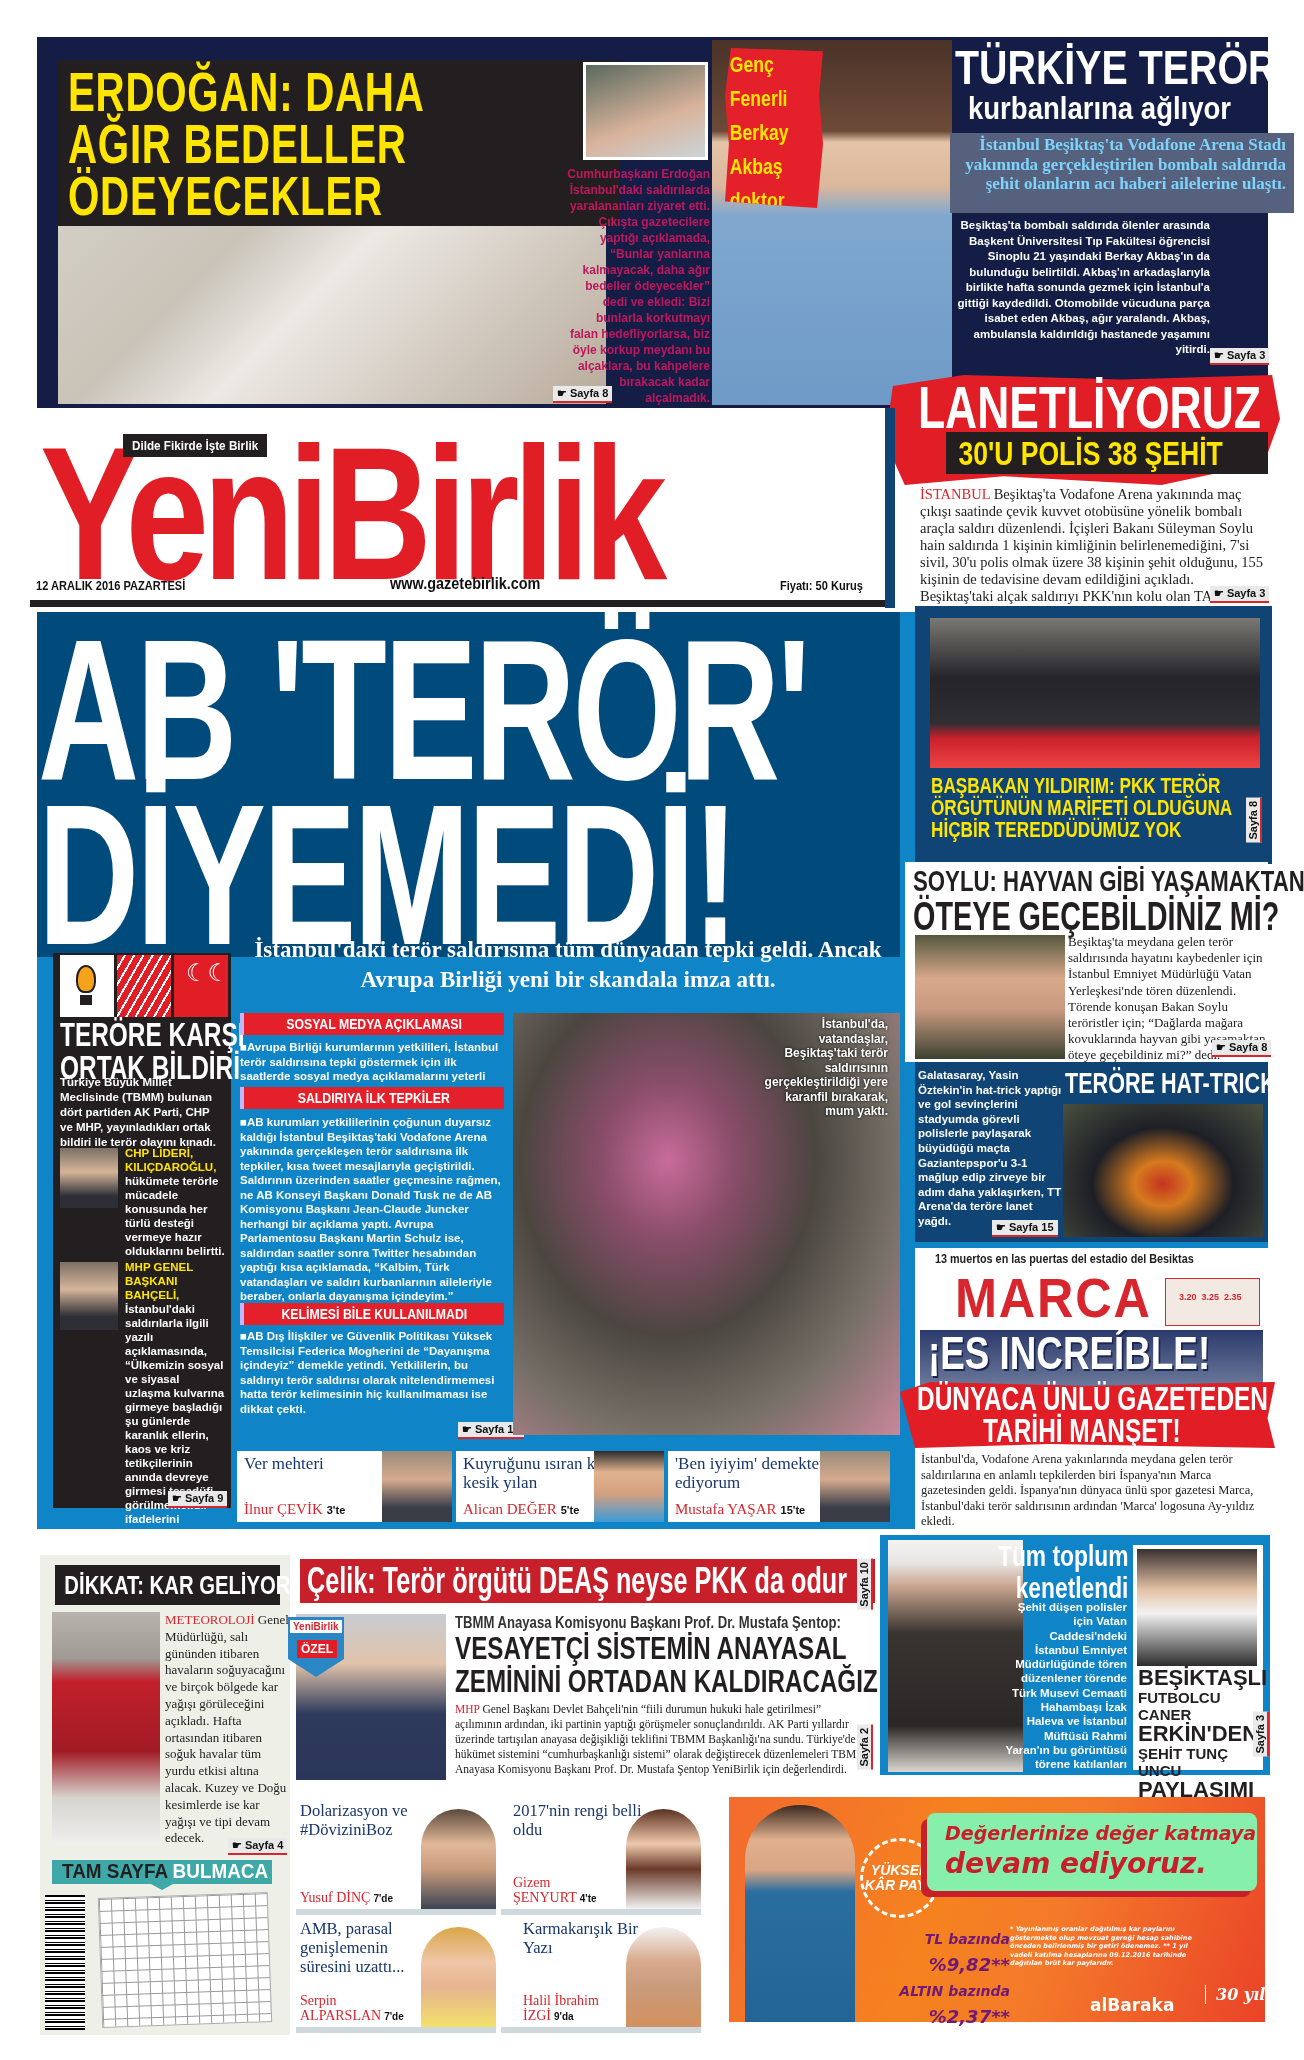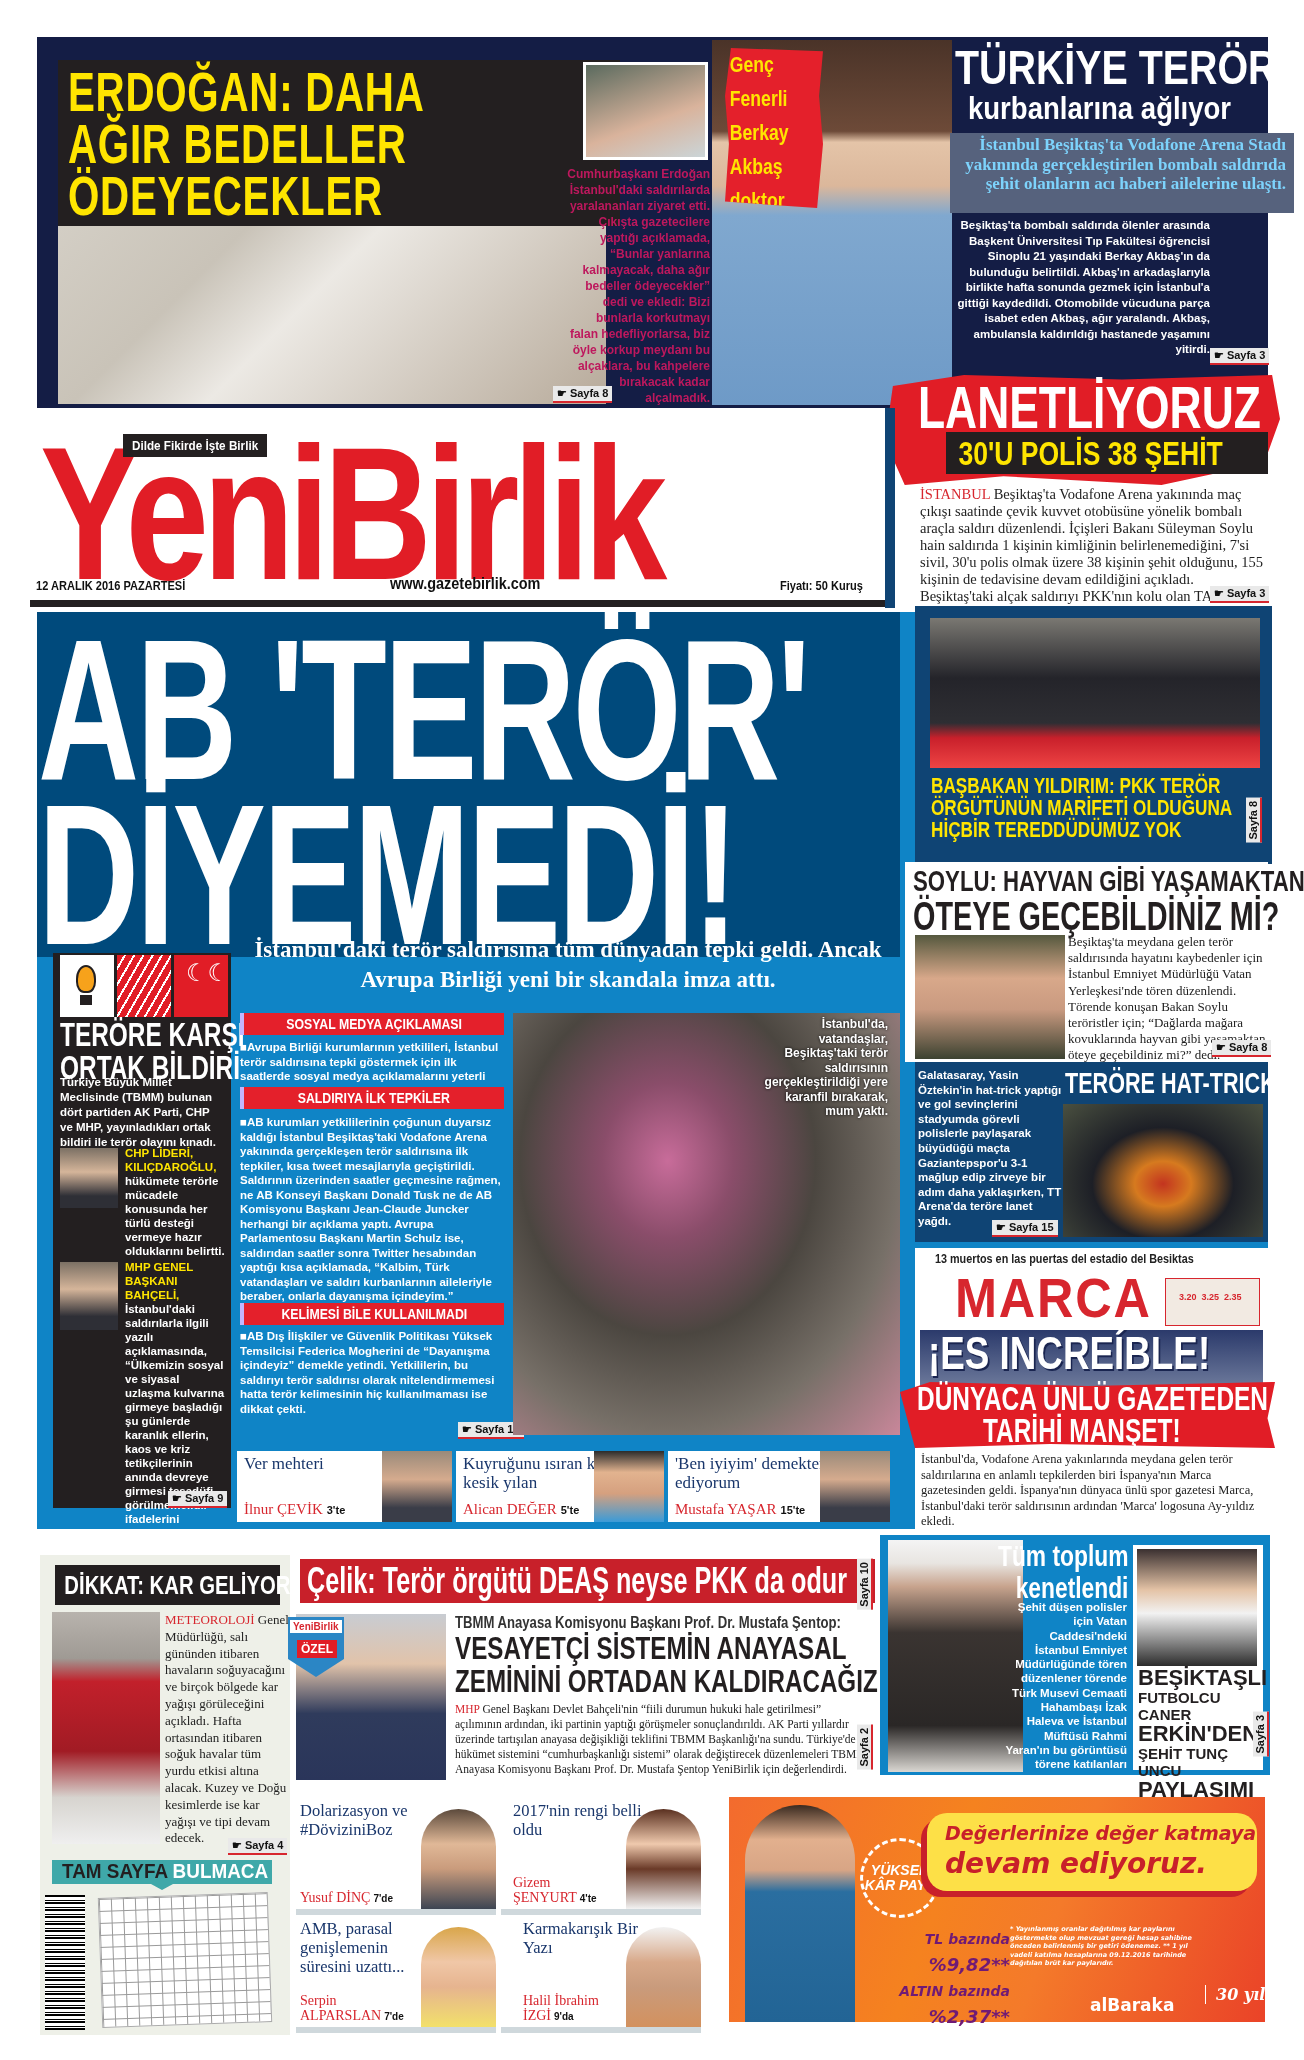--- a/index.html
+++ b/index.html
@@ -136,21 +136,21 @@
 #toplum-t{left:998px;top:1540px;color:#fff;font:700 30px/32px "Liberation Sans",sans-serif;transform:scaleX(.76);transform-origin:left top;white-space:nowrap;text-align:right}
 #toplum-body{left:1005px;top:1600px;width:122px;color:#fff;font:700 11.5px/14.3px "Liberation Sans",sans-serif;text-align:right}
 #caner-box{left:1133px;top:1545px;width:130px;height:225px;background:#fff}
 #caner-photo{left:1137px;top:1549px;width:120px;height:117px;background:linear-gradient(180deg,#3a3030,#e4c3a6 35%,#f2f2f2 55%,#2c2c2c 100%)}
 #caner-t{left:1138px;top:1667px;width:120px;color:#231f20;font:700 22px/22px "Liberation Sans",sans-serif}
 #caner-t .s{font-size:15px;line-height:17px}
 
 #ad{left:729px;top:1797px;width:536px;height:225px;background:linear-gradient(110deg,#f36b2e 0%,#f5821f 40%,#f47a2a 60%,#ea4328 100%);overflow:hidden}
 #ad-man{left:745px;top:1805px;width:110px;height:217px;border-radius:55px 55px 0 0;background:linear-gradient(180deg,#3a2a20 0%,#e2b08e 16%,#d8a585 30%,#2a6ea0 40%,#226495 100%)}
 #ad-badge{left:860px;top:1838px;width:80px;height:80px;border-radius:50%;border:3px dashed #fff;color:#fff;font:700 14px/15px "Liberation Sans",sans-serif;text-align:center;display:flex;align-items:center;justify-content:center;flex-direction:column;font-style:italic}
-#ad-card{left:927px;top:1813px;width:330px;height:78px;background:#fde047;border-radius:20px;box-shadow:-6px 6px 0 #c8202a}
+#ad-card{left:927px;top:1813px;width:330px;height:78px;background:#86efac;border-radius:8px;box-shadow:-6px 6px 0 #c8202a}
 #ad-card .l1{position:absolute;left:18px;top:9px;color:#c8202a;font:italic 700 19px "DejaVu Sans",sans-serif}
 #ad-card .l2{position:absolute;left:18px;top:34px;color:#c8202a;font:italic 700 28px "DejaVu Sans",sans-serif}
 #ad-rates{left:870px;top:1927px;color:#701a75;font:italic 700 14px/25px "DejaVu Sans",sans-serif;text-align:right;width:140px}
 #ad-rates b{font-size:18px}
 #ad-note{left:1010px;top:1925px;width:190px;color:#fff;font:italic 700 6.5px/8.5px "DejaVu Sans",sans-serif}
 #ad-brand{left:1090px;top:1995px;color:#fff;font:700 17px "DejaVu Sans",sans-serif}
 #ad-30{left:1205px;top:1985px;color:#fff;font:italic 700 16px "DejaVu Serif",serif;border-left:1px solid #fff;padding-left:10px}
 </style>
 </head>
 <body>

